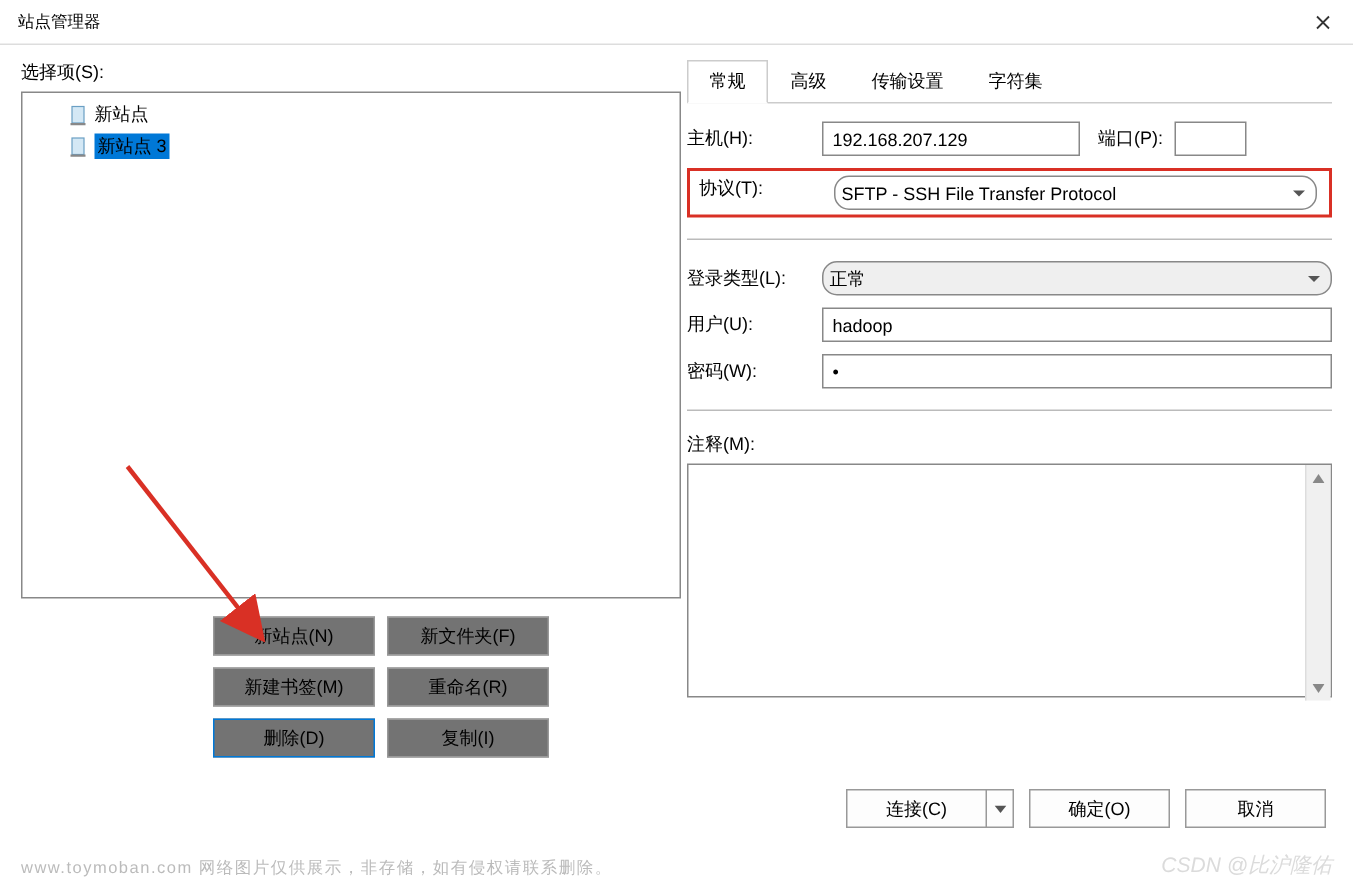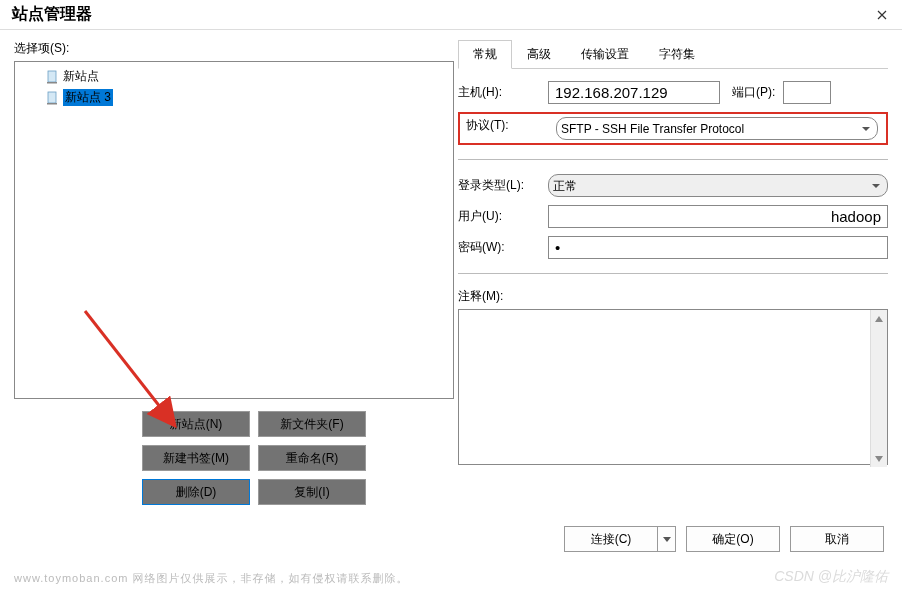--- a/index.html
+++ b/index.html
@@ -1,19 +1,19 @@
 <!DOCTYPE html>
 <html><head>
   <meta charset="utf-8">
   <style>
     * { box-sizing: border-box; margin: 0; padding: 0; }
     body { font-family: "Microsoft YaHei", "Segoe UI", sans-serif; font-size: 12px; background: #fff; width: 902px; height: 594px; position: relative; overflow: hidden; }
     
     .titlebar { height: 30px; border-bottom: 1px solid #ddd; display: flex; align-items: center; padding-left: 12px; justify-content: space-between; }
-    .titlebar-title { font-size: 16px; font-weight: bold; }
+    .titlebar-title { font-size: 11px; }
     .close-btn { width: 40px; height: 30px; display: flex; align-items: center; justify-content: center; cursor: pointer; }
     .close-btn svg { width: 10px; height: 10px; }
     
     .main-container { display: flex; padding: 10px 14px 0 14px; gap: 4px; height: 530px; }
     
     .left-panel { width: 440px; display: flex; flex-direction: column; }
     .left-label { margin-bottom: 4px; }
     .tree-container { border: 1px solid #888; height: 338px; width: 440px; padding: 4px 0; overflow: auto; }
     .tree-root { display: flex; align-items: center; padding: 2px 6px; gap: 4px; }
     .tree-item { display: flex; align-items: center; padding: 2px 6px 2px 30px; gap: 4px; }
@@ -27,21 +27,21 @@
     .btn.active { border: 1px solid #0078d7; }
     
     .right-panel { flex: 1; }
     .tab-row { display: flex; border-bottom: 1px solid #ccc; }
     .tab { padding: 5px 14px; border: 1px solid transparent; cursor: pointer; margin-bottom: -1px; }
     .tab.active { border: 1px solid #ccc; border-bottom: 1px solid #fff; background: #fff; }
     
     .form-container { padding: 12px 0; }
     .form-row { display: flex; align-items: center; margin-bottom: 8px; gap: 8px; }
     .form-label { width: 82px; flex-shrink: 0; }
-    .form-input { border: 1px solid #888; height: 23px; padding: 0 6px; font-family: inherit; font-size: 15px; }
+    .form-input { border: 1px solid #888; height: 23px; padding: 0 6px; font-family: inherit; font-size: 12px; }
     .form-select { border: 1px solid #888; height: 23px; padding: 0 4px; font-family: inherit; font-size: 12px; background: #fff; appearance: none; position: relative; }
     .select-wrap { position: relative; flex: 1; display: flex; }
     .select-wrap::after { content: ''; position: absolute; right: 8px; top: 50%; transform: translateY(-50%); width: 0; height: 0; border-left: 4px solid transparent; border-right: 4px solid transparent; border-top: 4px solid #555; pointer-events: none; }
     .select-wrap .form-select { flex: 1; padding-right: 20px; border-radius: 10px; }
     
     .protocol-highlight { border: 2px solid #d93025; padding: 3px 8px; margin: 2px 0 8px 0; display: flex; align-items: flex-start; gap: 8px; }
     .protocol-highlight .form-label { width: 82px; margin-left: -2px; }
     
     .divider { border: none; border-top: 1px solid #bbb; margin: 14px 0; }
     
@@ -57,21 +57,21 @@
     
     .watermark1 { position: absolute; bottom: 8px; left: 14px; color: #bbb; font-size: 11px; letter-spacing: 1px; }
     .watermark2 { position: absolute; bottom: 8px; right: 14px; color: #ccc; font-size: 14px; opacity: 0.7; font-style: italic; }
     
     .red-arrow { position: absolute; left: 80px; top: 306px; pointer-events: none; }
     
     .host-input { width: 172px; }
     .port-label { width: auto; margin-left: 4px; }
     .port-input { width: 48px; }
     .login-select-wrap { flex: 1; }
-    .user-input { flex: 1; text-align: right; }
+    .user-input { flex: 1; }
     .pwd-input { flex: 1; }
     .bg-select { background: #efefef; }
   </style>
 </head>
 <body>
 
 <div class="titlebar">
   <span class="titlebar-title">站点管理器</span>
   <div class="close-btn">
     <svg viewBox="0 0 10 10">

